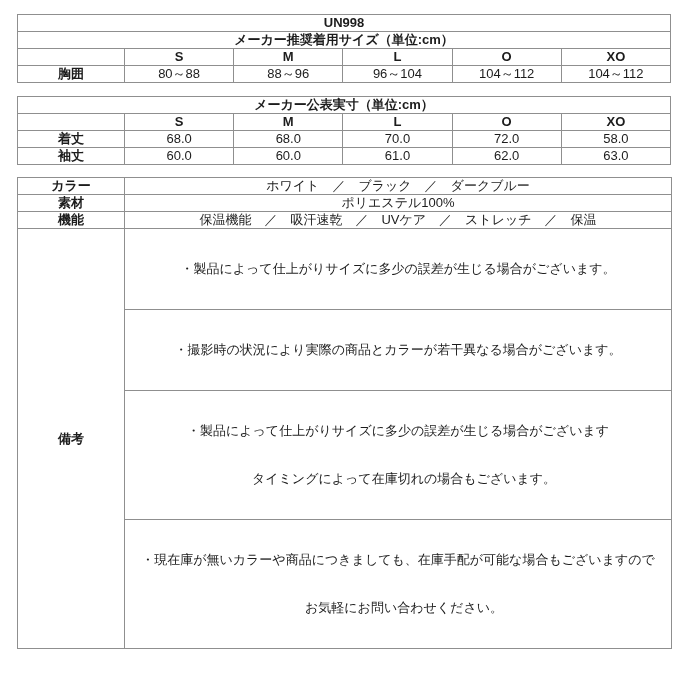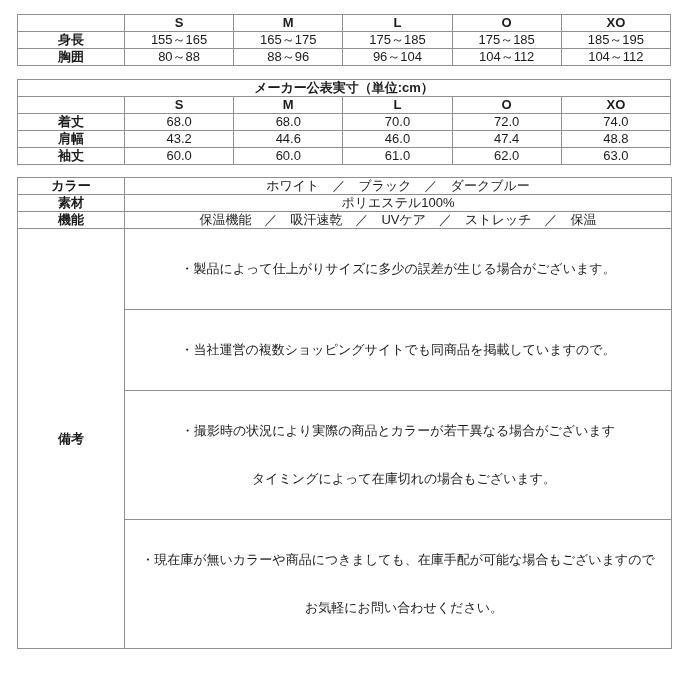--- a/index.html
+++ b/index.html
@@ -72,35 +72,33 @@
   <table class="spec t1">
     <colgroup>
       <col class="label-col">
         <col>
         <col>
         <col>
         <col>
         <col>
     </colgroup>
     <tbody>
+        <tr>
+      <td colspan="6" class="b">UN998</td>
+    </tr>
+    <tr>
+      <td colspan="6" class="b">メーカー推奨着用サイズ（単位:cm）</td>
+    </tr>
     <tr>
       <td></td>
       <td class="b">S</td>
       <td class="b">M</td>
       <td class="b">L</td>
       <td class="b">O</td>
       <td class="b">XO</td>
-    </tr>
-    <tr>
-      <td class="b">身長</td>
-      <td>155～165</td>
-      <td>165～175</td>
-      <td>175～185</td>
-      <td>175～185</td>
-      <td>185～195</td>
     </tr>
     <tr>
       <td class="b">胸囲</td>
       <td>80～88</td>
       <td>88～96</td>
       <td>96～104</td>
       <td>104～112</td>
       <td>104～112</td>
     </tr>
   </tbody>
@@ -126,29 +124,21 @@
       <td class="b">L</td>
       <td class="b">O</td>
       <td class="b">XO</td>
     </tr>
     <tr>
       <td class="b">着丈</td>
       <td>68.0</td>
       <td>68.0</td>
       <td>70.0</td>
       <td>72.0</td>
-      <td>74.0</td>
-    </tr>
-    <tr>
-      <td class="b">肩幅</td>
-      <td>43.2</td>
-      <td>44.6</td>
-      <td>46.0</td>
-      <td>47.4</td>
-      <td>48.8</td>
+      <td>58.0</td>
     </tr>
     <tr>
       <td class="b">袖丈</td>
       <td>60.0</td>
       <td>60.0</td>
       <td>61.0</td>
       <td>62.0</td>
       <td>63.0</td>
     </tr>
   </tbody>
@@ -173,26 +163,26 @@
       <td class="left">保温機能　／　吸汗速乾　／　UVケア　／　ストレッチ　／　保温</td>
     </tr>
     <tr>
       <td class="b notes-label" rowspan="4">備考</td>
       <td class="note-cell">
         <div class="note-line">・製品によって仕上がりサイズに多少の誤差が生じる場合がございます。</div>
       </td>
     </tr>
     <tr>
       <td class="note-cell">
-        <div class="note-line">・当社運営の複数ショッピングサイトでも同商品を掲載していますので。</div>
+        <div class="note-line">・撮影時の状況により実際の商品とカラーが若干異なる場合がございます。</div>
       </td>
     </tr>
     <tr>
       <td class="note-cell h2">
-        <div class="note-line">・撮影時の状況により実際の商品とカラーが若干異なる場合がございます</div>
+        <div class="note-line">・製品によって仕上がりサイズに多少の誤差が生じる場合がございます</div>
         <div class="note-line cont">タイミングによって在庫切れの場合もございます。</div>
       </td>
     </tr>
     <tr>
       <td class="note-cell h2">
         <div class="note-line">・現在庫が無いカラーや商品につきましても、在庫手配が可能な場合もございますので</div>
         <div class="note-line cont">お気軽にお問い合わせください。</div>
       </td>
     </tr>
   </tbody>

